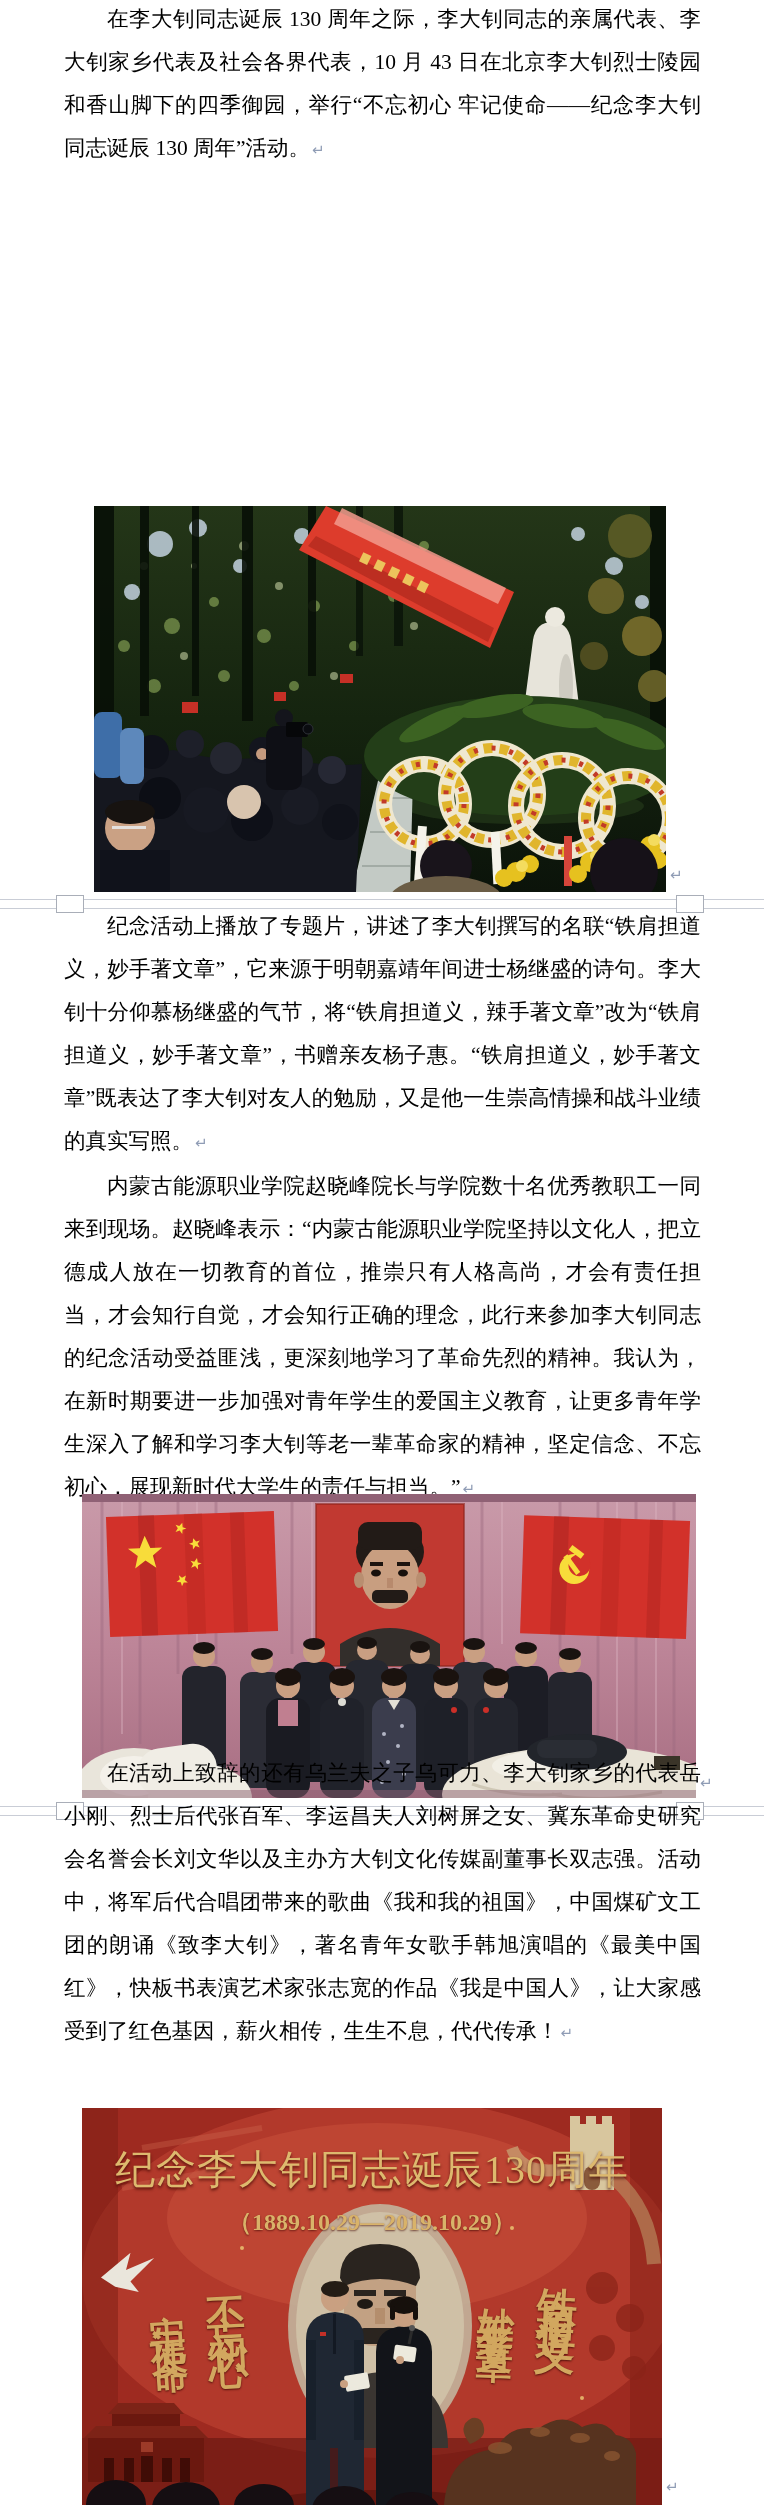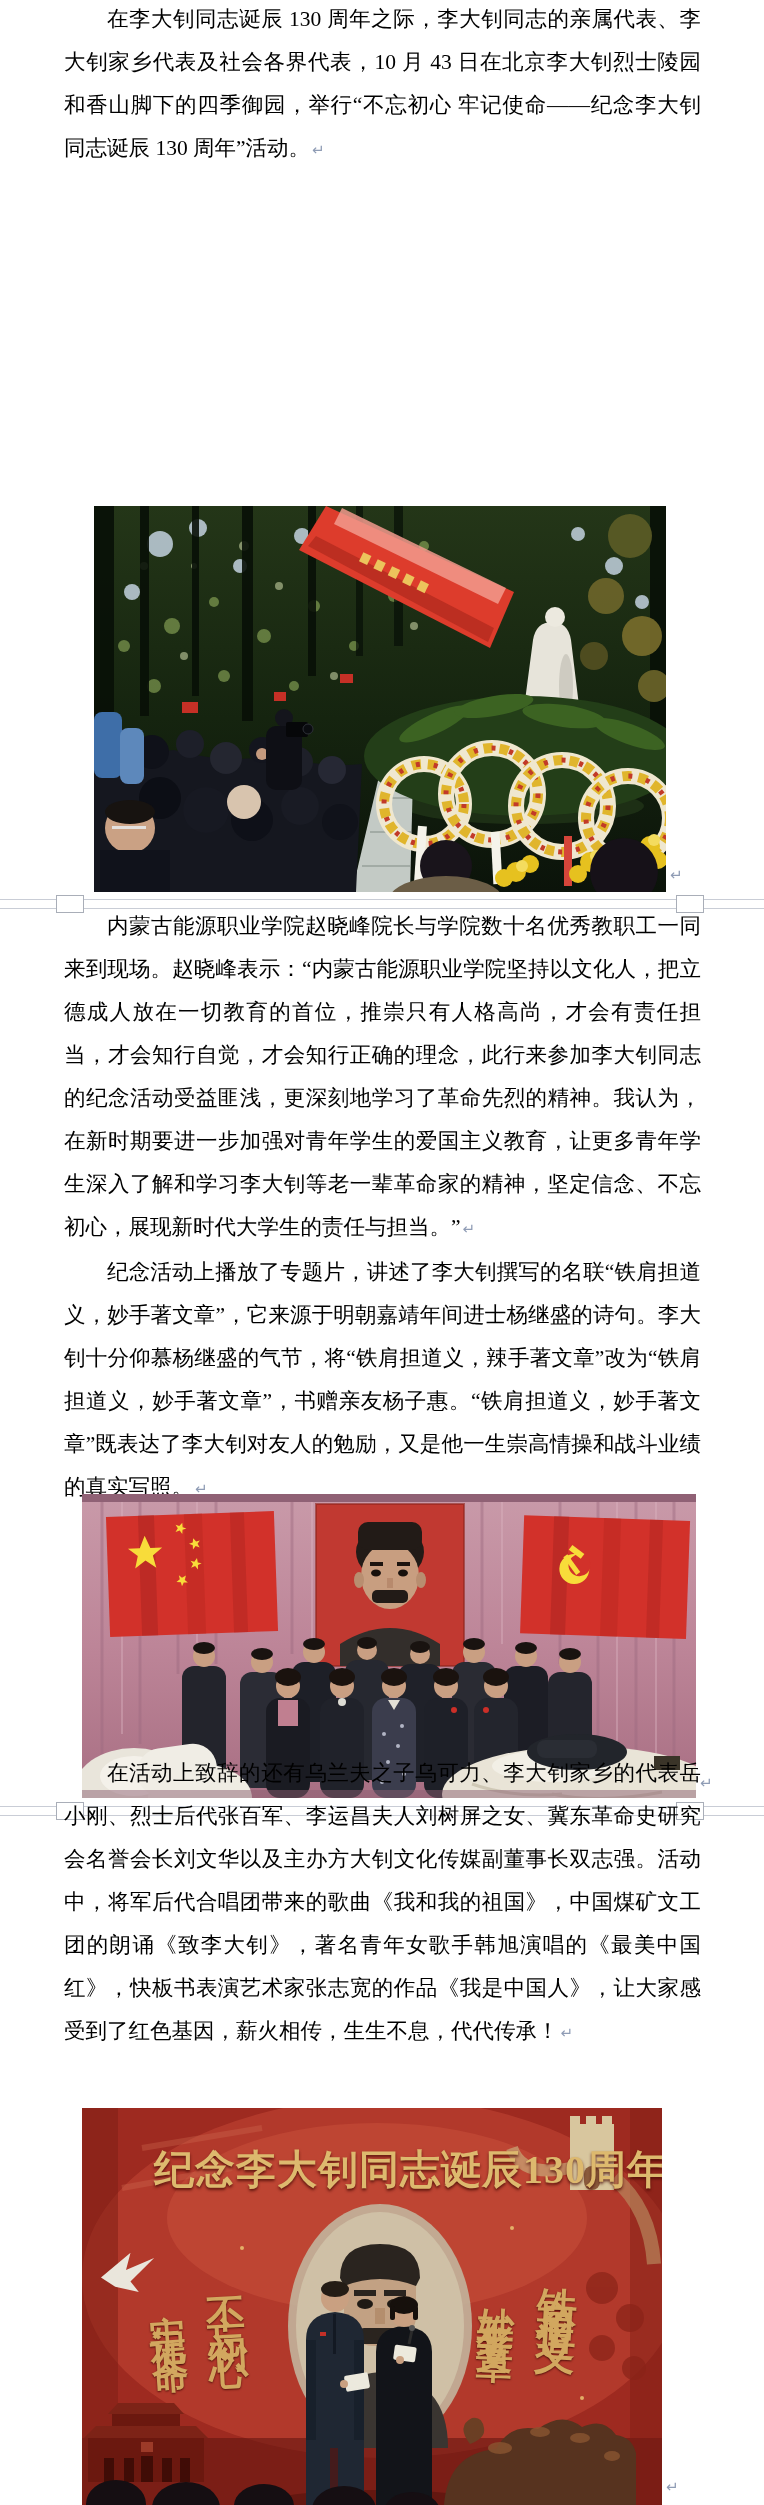--- a/index.html
+++ b/index.html
@@ -17,22 +17,22 @@
   
   .page-break{position:absolute;left:0;width:764px;height:12px;}
   .pb-line{position:absolute;left:0;right:0;height:1px;background:#c9cdd6;}
   .pb-line-top{top:0;}
   .pb-line-bottom{top:9px;}
   .pb-bracket{position:absolute;top:-4px;width:26px;height:16px;background:#fff;border:1px solid #a9aeb8;}
   .pb-left{left:56px;}
   .pb-right{left:676px;}
   
   .p3-title{position:absolute;top:34px;left:0;width:100%;text-align:center;
-    font-size:40px;font-weight:700;color:#ddb96e;letter-spacing:1px;
-    text-shadow:0 2px 3px rgba(70,10,5,.8);margin-left:39px;}
+    font-size:40px;font-weight:400;color:#ddb96e;letter-spacing:1px;
+    text-shadow:0 2px 3px rgba(70,10,5,.8);}
   .p3-dates{position:absolute;top:98px;left:0;width:100%;text-align:center;
     font-size:24px;font-weight:600;color:#d9b369;text-shadow:0 1px 2px rgba(70,10,5,.7);}
   .vtext{position:absolute;writing-mode:vertical-rl;text-orientation:upright;
     color:#d2a75f;font-weight:700;text-shadow:0 1px 2px rgba(60,8,4,.8);line-height:1;}
   .cal-lo{left:66px;top:178px;font-size:36px;letter-spacing:14px;transform:rotate(-4deg);}
   .cal-li{left:124px;top:158px;font-size:39px;letter-spacing:17px;transform:rotate(-3deg);}
   .cal-ri{left:396px;top:170px;font-size:37px;letter-spacing:9px;transform:rotate(2deg);}
   .cal-ro{left:456px;top:148px;font-size:40px;letter-spacing:11px;transform:rotate(3deg);}
 </style>
 </head>
@@ -225,22 +225,22 @@
 <span class="float-pmark" style="left:670px;top:866px;">↵</span>
 
 <div class="page-break" style="top:899px;">
   <div class="pb-line pb-line-top"></div>
   <div class="pb-line pb-line-bottom"></div>
   <div class="pb-bracket pb-left"></div>
   <div class="pb-bracket pb-right"></div>
 </div>
 
 <div class="page-text" style="top:905px;">
+  <p class="para"><span>纪念活动上播放了专题片，讲述了李大钊撰写的名联“铁肩担道义，妙手著文章”，它来源于明朝嘉靖年间进士杨继盛的诗句。李大钊十分仰慕杨继盛的气节，将“铁肩担道义，辣手著文章”改为“铁肩担道义，妙手著文章”，书赠亲友杨子惠。“铁肩担道义，妙手著文章”既表达了李大钊对友人的勉励，又是他一生崇高情操和战斗业绩的真实写照。</span><span class="pmark">↵</span></p>
   <p class="para"><span>内蒙古能源职业学院赵晓峰院长与学院数十名优秀教职工一同来到现场。赵晓峰表示：“内蒙古能源职业学院坚持以文化人，把立德成人放在一切教育的首位，推崇只有人格高尚，才会有责任担当，才会知行自觉，才会知行正确的理念，此行来参加李大钊同志的纪念活动受益匪浅，更深刻地学习了革命先烈的精神。我认为，在新时期要进一步加强对青年学生的爱国主义教育，让更多青年学生深入了解和学习李大钊等老一辈革命家的精神，坚定信念、不忘初心，展现新时代大学生的责任与担当。”</span><span class="pmark">↵</span></p>
-  <p class="para"><span>纪念活动上播放了专题片，讲述了李大钊撰写的名联“铁肩担道义，妙手著文章”，它来源于明朝嘉靖年间进士杨继盛的诗句。李大钊十分仰慕杨继盛的气节，将“铁肩担道义，辣手著文章”改为“铁肩担道义，妙手著文章”，书赠亲友杨子惠。“铁肩担道义，妙手著文章”既表达了李大钊对友人的勉励，又是他一生崇高情操和战斗业绩的真实写照。</span><span class="pmark">↵</span></p>
 </div>
 
 <div class="photo" style="left:82px;top:1494px;width:614px;height:304px;">
 <svg viewBox="0 0 614 304" width="614" height="304" preserveAspectRatio="none">
   <defs>
     <linearGradient id="g2c" x1="0" y1="0" x2="0" y2="1">
       <stop offset="0" stop-color="#c99aa9"></stop>
           <stop offset="0.5" stop-color="#bd8598"></stop>
           <stop offset="1" stop-color="#a86f83"></stop>
     </linearGradient>
@@ -498,18 +498,19 @@
     <ellipse cx="330" cy="404" rx="28" ry="20"></ellipse>
   </g>
   <g fill="#ecca74" opacity="0.8">
     <circle cx="160" cy="140" r="2"></circle>
         <circle cx="430" cy="120" r="2"></circle>
         <circle cx="80" cy="250" r="2"></circle>
         <circle cx="500" cy="290" r="2"></circle>
   </g>
 </svg>
   <div class="p3-title">纪念李大钊同志诞辰130周年</div>
+  <div class="p3-dates">（1889.10.29—2019.10.29）</div>
   <div class="vtext cal-lo">牢记使命</div>
   <div class="vtext cal-li">不忘初心</div>
   <div class="vtext cal-ri">妙手著文章</div>
   <div class="vtext cal-ro">铁肩担道义</div>
 </div>
 <span class="float-pmark" style="left:666px;top:2478px;">↵</span>
 
 </body></html>

